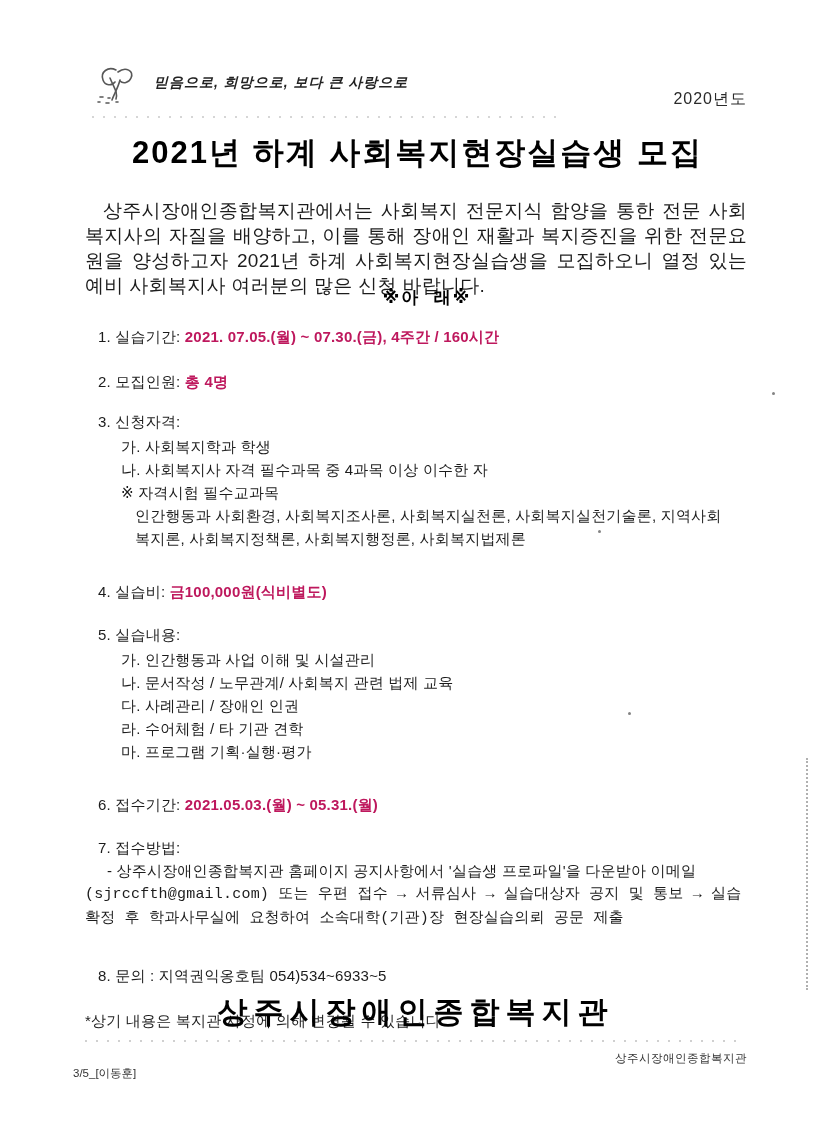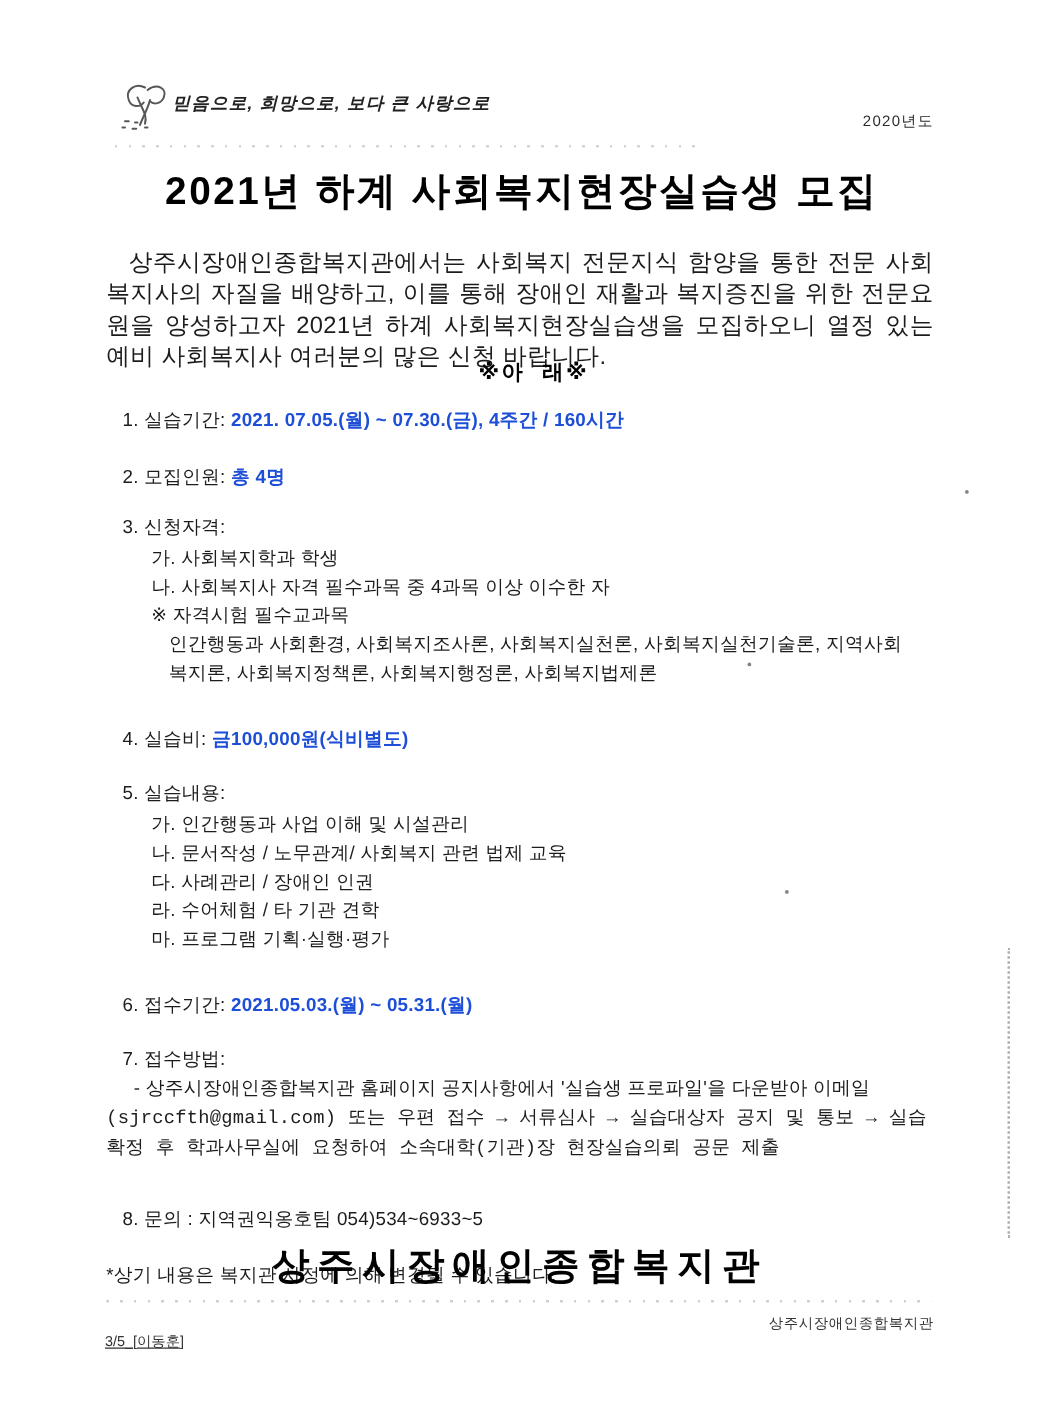--- a/index.html
+++ b/index.html
@@ -6,53 +6,53 @@
   .page{
     position:relative;
     width:831px;height:1128px;
     background:#ffffff;
     overflow:hidden;
     font-family:"Liberation Sans","DejaVu Sans",sans-serif;
     color:#1c1c1c;
     margin:0 auto;
   }
   
-  .logo-row{position:absolute;left:96px;top:64px;display:flex;align-items:flex-start;gap:0;}
+  .logo-row{position:absolute;left:96px;top:64px;display:flex;align-items:flex-start;gap:16px;}
   .logo-mark{width:42px;height:40px;opacity:.85;}
   .slogan{font-size:14px;font-weight:bold;font-style:italic;letter-spacing:1px;padding-top:10px;color:#222;}
-  .year-label{position:absolute;top:89px;right:84px;font-size:12px;color:#2a2a2a;letter-spacing:1px;}
+  .year-label{position:absolute;top:89px;right:84px;font-size:16px;color:#2a2a2a;letter-spacing:1px;}
   .noise-line{position:absolute;height:2px;background-image:repeating-linear-gradient(90deg,rgba(40,40,40,.55) 0 2px,transparent 2px 11px);opacity:.45;}
   .noise-a{left:92px;top:116px;width:470px;opacity:.35;}
   .noise-b{left:85px;top:1040px;width:660px;opacity:.4;}
   .edge-dashes{position:absolute;left:806px;top:758px;height:232px;border-left:2px dotted rgba(30,30,30,.35);}
   .speck{position:absolute;width:3px;height:3px;background:rgba(30,30,30,.55);border-radius:50%;}
   
   .doc-title{position:absolute;left:4px;right:0;top:132px;text-align:center;
     font-size:31px;font-weight:bold;letter-spacing:2px;color:#000;}
   
   .intro{position:absolute;left:85px;top:198px;width:662px;
     font-size:19px;line-height:25px;text-align:justify;text-indent:18px;letter-spacing:.3px;}
   .below-marker{position:absolute;left:0;right:0;top:286px;text-align:center;
     font-size:17px;font-weight:bold;letter-spacing:2px;white-space:pre;color:#000;margin-left:23px;}
   
   .body{position:absolute;left:85px;top:325px;width:664px;font-size:15px;letter-spacing:.2px;}
   .item{line-height:23px;padding-left:13px;}
-  .item .val{font-weight:bold;color:#1d4ed8;}
+  .item .val{font-weight:bold;color:#be185d;}
   .sub{line-height:23px;padding-left:36px;}
   .courses{line-height:23px;padding-left:50px;text-align:justify;}
   .dash-line{line-height:24px;padding-left:22px;text-align:justify;}
   .wrap-line{line-height:24px;text-align:justify;font-family:Liberation Mono, monospace;}
   .footnote{line-height:23px;}
   .mt22{margin-top:22px;} .mt17{margin-top:17px;} .mt30{margin-top:30px;}
   .mt20{margin-top:20px;} .mt33{margin-top:33px;} .mt2{margin-top:2px;}
   
   .footer-org{position:absolute;left:0;right:0;top:992px;text-align:center;
     font-size:30px;font-weight:bold;letter-spacing:6px;color:#000;}
   .org-small{position:absolute;right:84px;top:1051px;font-size:11.5px;color:#333;letter-spacing:.5px;}
-  .page-marker{position:absolute;left:84px;top:1066px;font-size:11.5px;color:#333;text-decoration:underline;}
+  .page-marker{position:absolute;left:73px;top:1066px;font-size:11.5px;color:#333;}
 </style>
 </head>
 <body>
 
 <div class="page">
 
   <div class="logo-row">
     <svg class="logo-mark" viewBox="0 0 42 40">
       <g fill="none" stroke="#3a3a3a" stroke-width="1.6" stroke-linecap="round">
         <path d="M20 6 C 12 2, 4 8, 7 16 C 9 22, 16 22, 19 18"></path>

